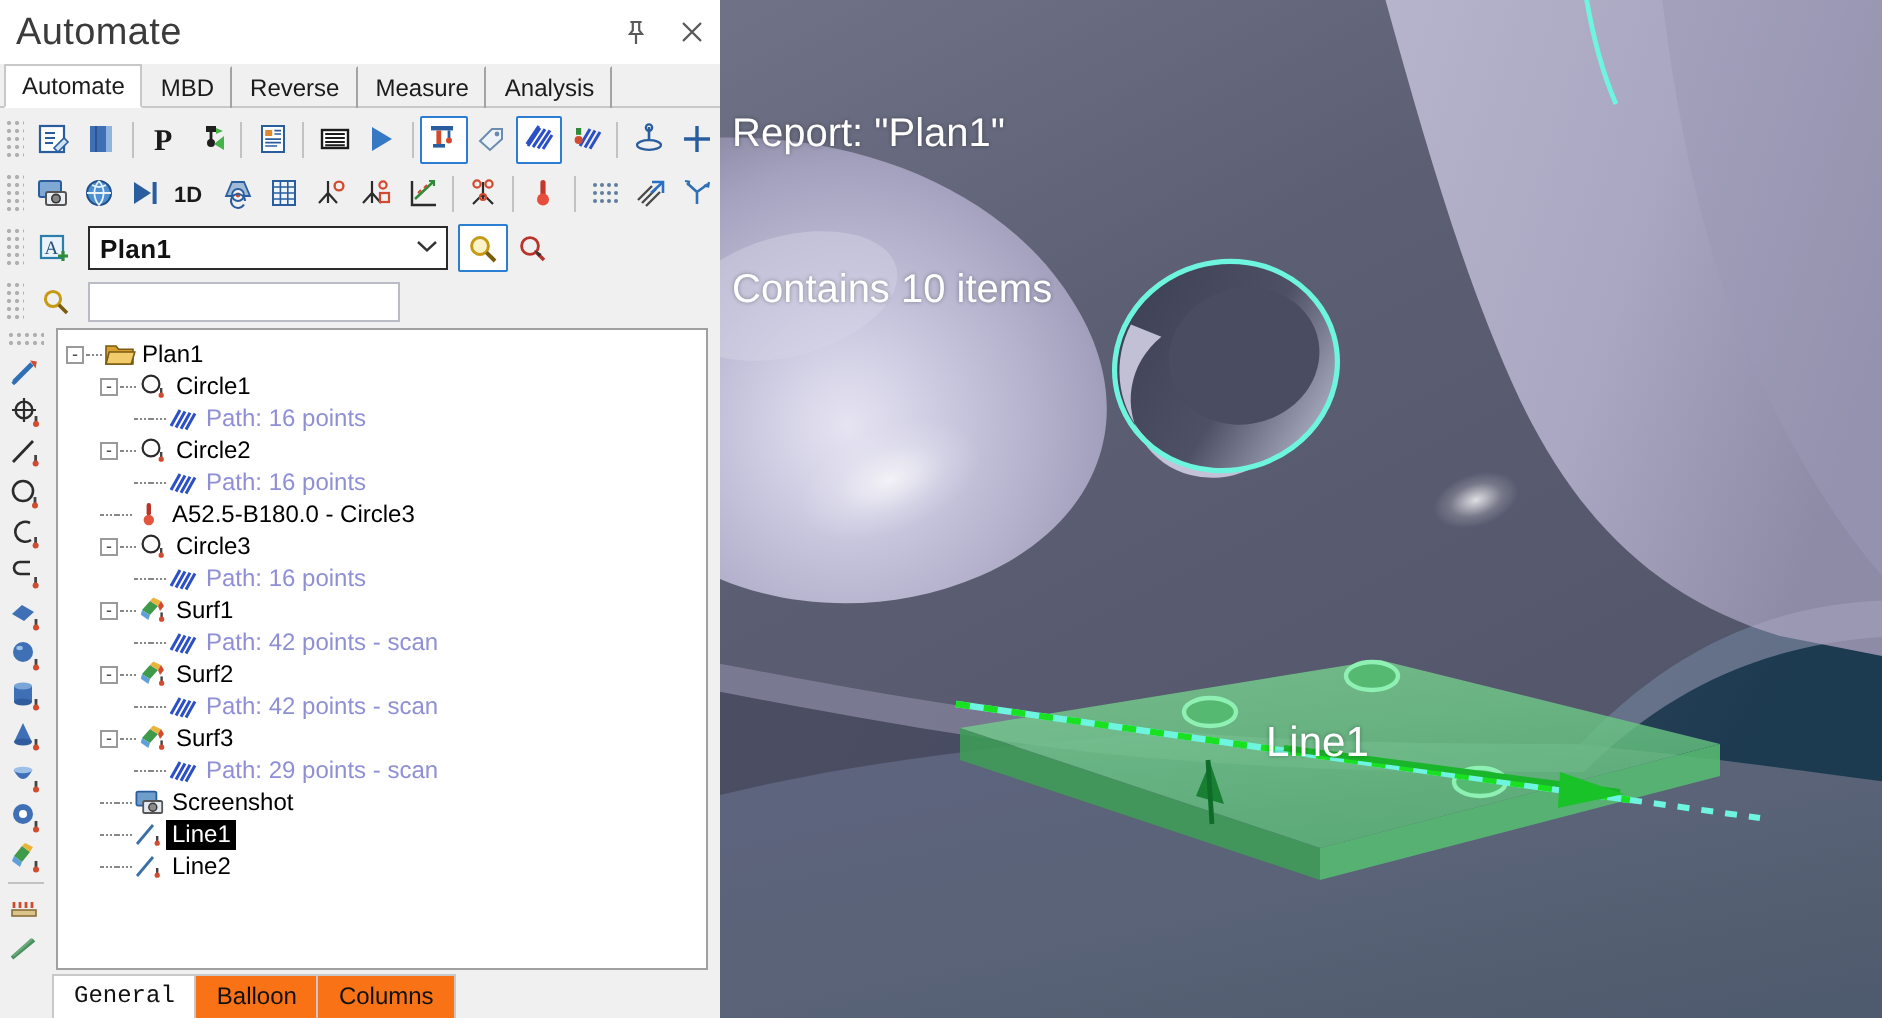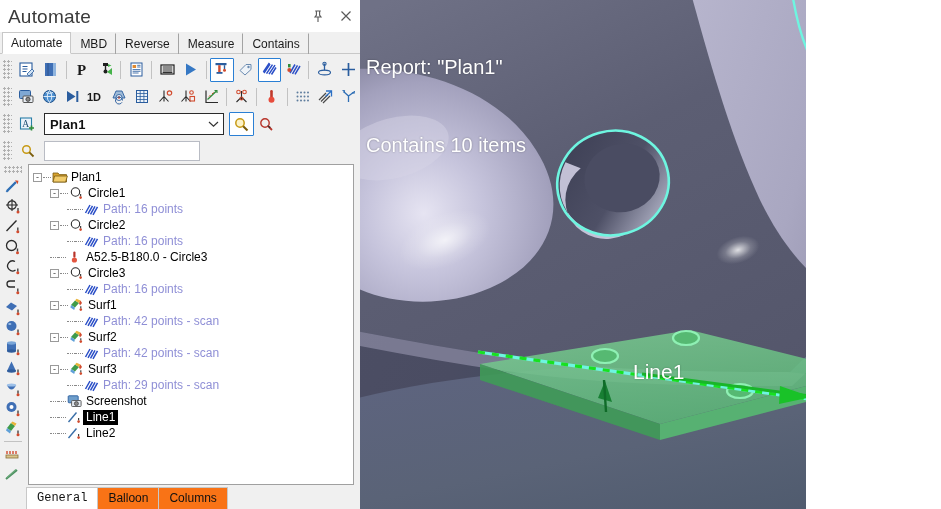--- a/index.html
+++ b/index.html
@@ -3,21 +3,21 @@
 <meta charset="utf-8">
 <style>
   * { box-sizing: border-box; }
   html, body {
     margin: 0; padding: 0;
     width: 941px; height: 509px;
     overflow: hidden;
     font-family: "Liberation Sans", sans-serif;
     background: #ffffff;
   }
-  #app { position: relative; width: 806px; height: 509px; display: flex; }
+  #app { position: relative; width: 941px; height: 509px; display: flex; }
 
   
   #left-panel {
     position: relative;
     width: 360px; height: 509px;
     background: #f0f0f0;
     display: flex; flex-direction: column;
   }
 
   
@@ -197,21 +197,21 @@
           </svg>
         </div>
       </div>
     </div>
 
     <div class="tabstrip">
       <div class="tab active">Automate</div>
       <div class="tab">MBD</div>
       <div class="tab">Reverse</div>
       <div class="tab">Measure</div>
-      <div class="tab">Contains</div>
+      <div class="tab">Analysis</div>
     </div>
 
     <div class="toolbar-area">
 
       <div class="tb-row">
         <div class="grip"></div>
 
         <div class="tbi">
           <svg width="17" height="17" viewBox="0 0 17 17">
             <rect x="2" y="2" width="12" height="13" fill="#fff" stroke="#2a5d9e" stroke-width="1.1"></rect>

